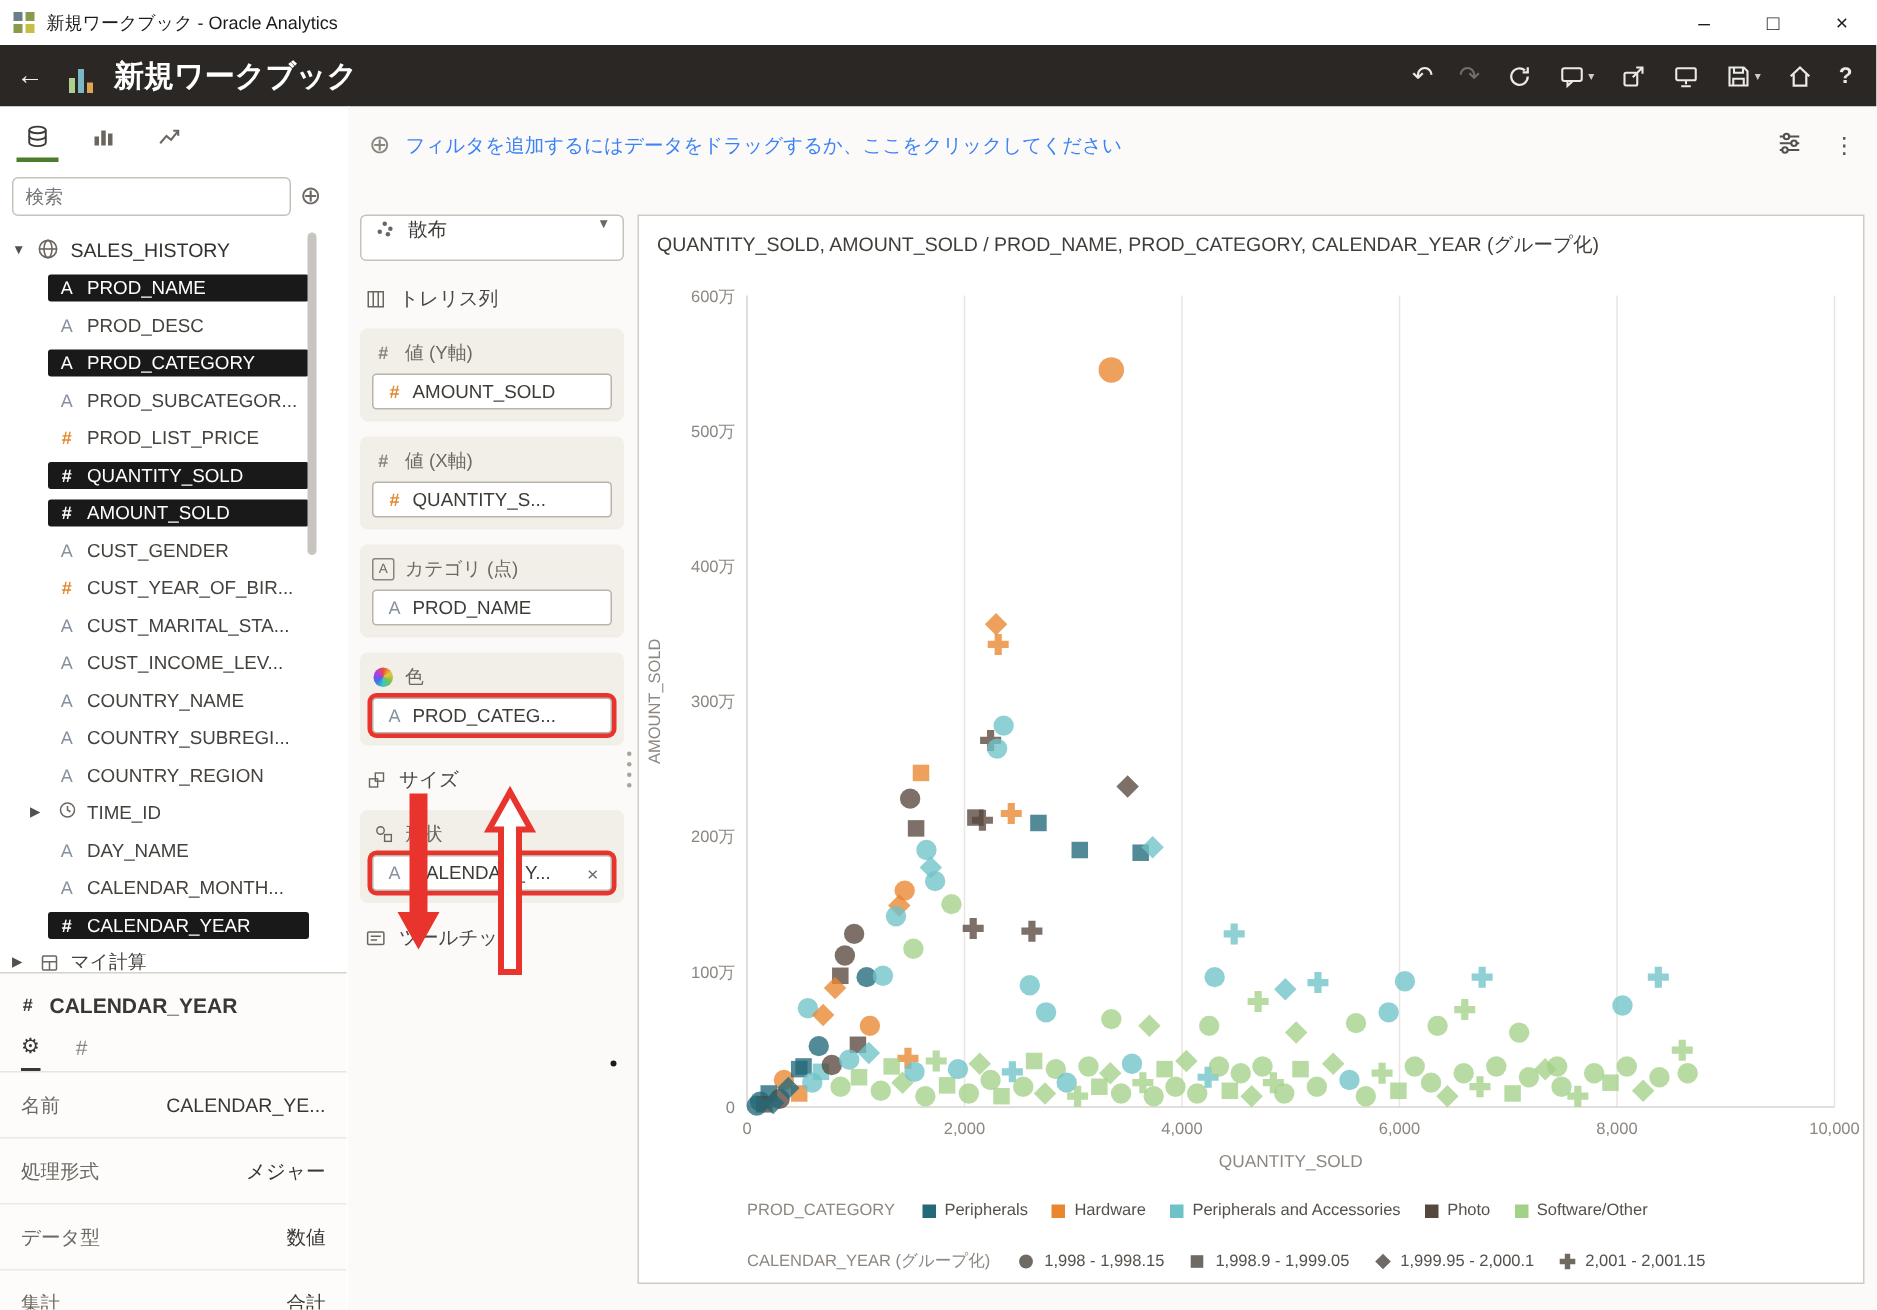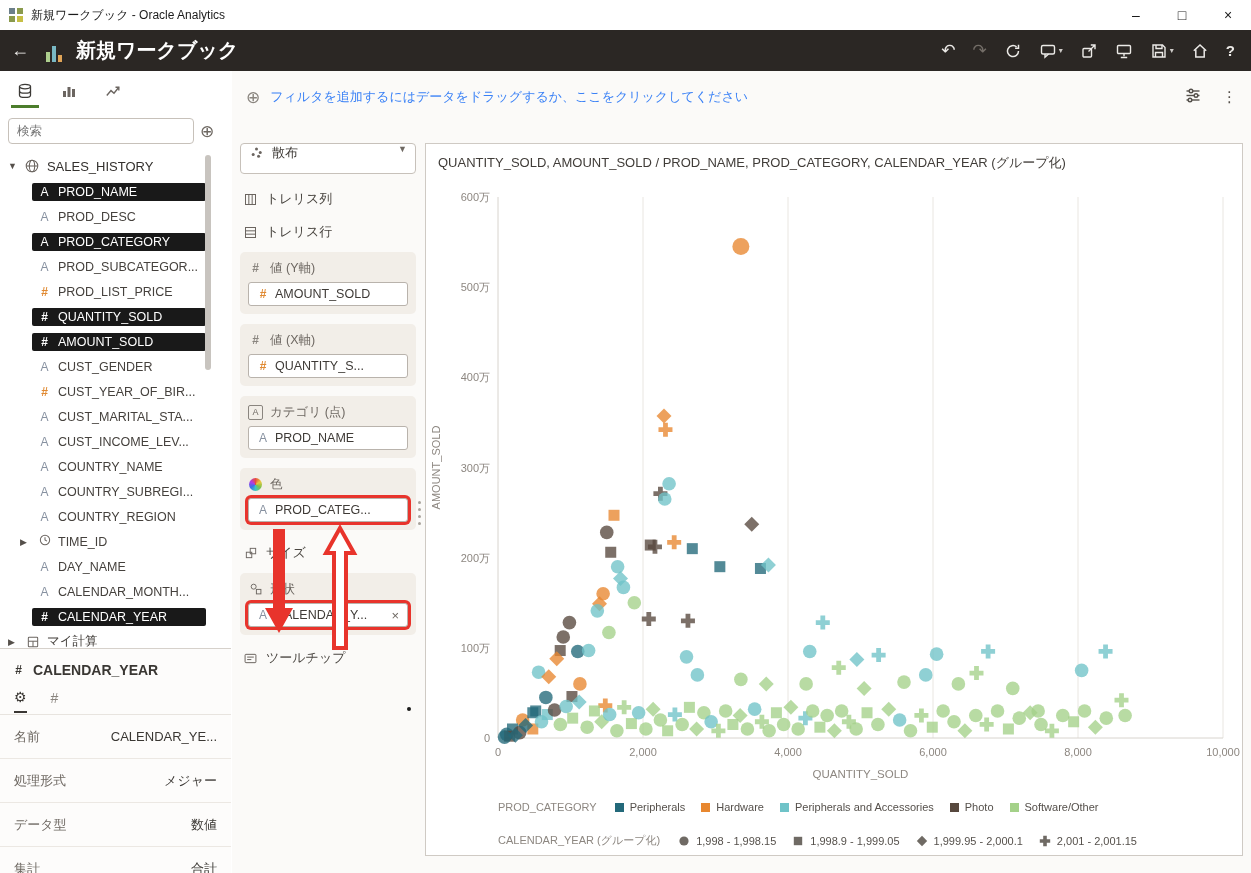--- a/index.html
+++ b/index.html
@@ -412,30 +412,20 @@
       </div>
       <div class="grammar-row">
         <span class="zicon">
           <svg width="15" height="15" viewBox="0 0 18 18" fill="none" stroke="#6b6560" stroke-width="1.2">
             <rect x="3" y="3" width="12" height="12"></rect>
             <line x1="7" y1="3" x2="7" y2="15"></line>
             <line x1="11" y1="3" x2="11" y2="15"></line>
           </svg>
         </span>
         <span>トレリス列</span>
-      </div>
-      <div class="grammar-row">
-        <span class="zicon">
-          <svg width="15" height="15" viewBox="0 0 18 18" fill="none" stroke="#6b6560" stroke-width="1.2">
-            <rect x="3" y="3" width="12" height="12"></rect>
-            <line x1="3" y1="7" x2="15" y2="7"></line>
-            <line x1="3" y1="11" x2="15" y2="11"></line>
-          </svg>
-        </span>
-        <span>トレリス行</span>
       </div>
       <div class="zone">
         <div class="zone-h">
           <span class="zicon hash">#</span>
           <span>値 (Y軸)</span>
         </div>
         <div class="chip">
           <span class="ficon number">#</span>
           <span>AMOUNT_SOLD</span>
         </div>

